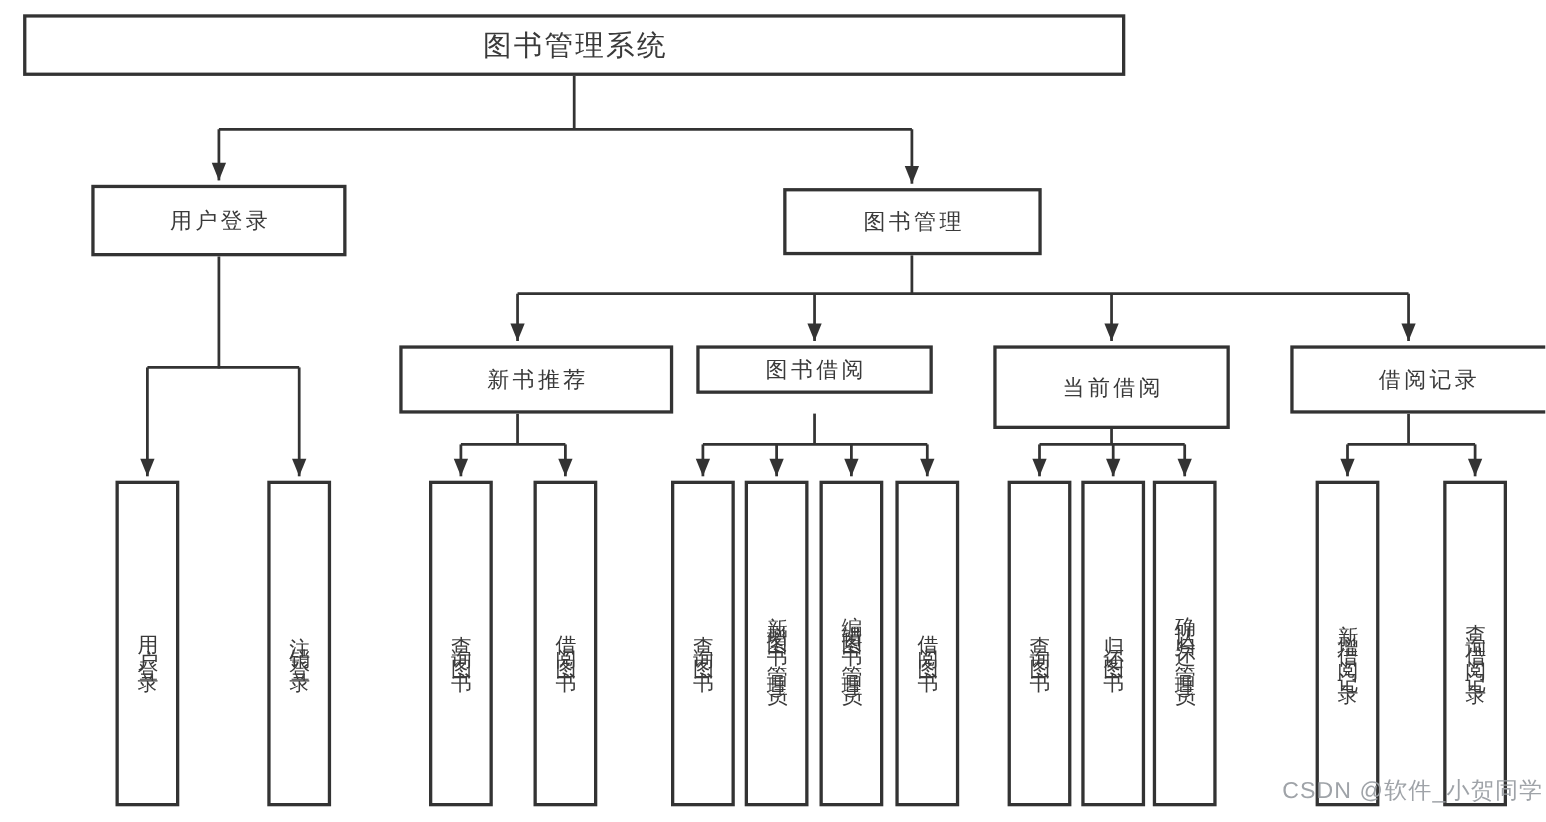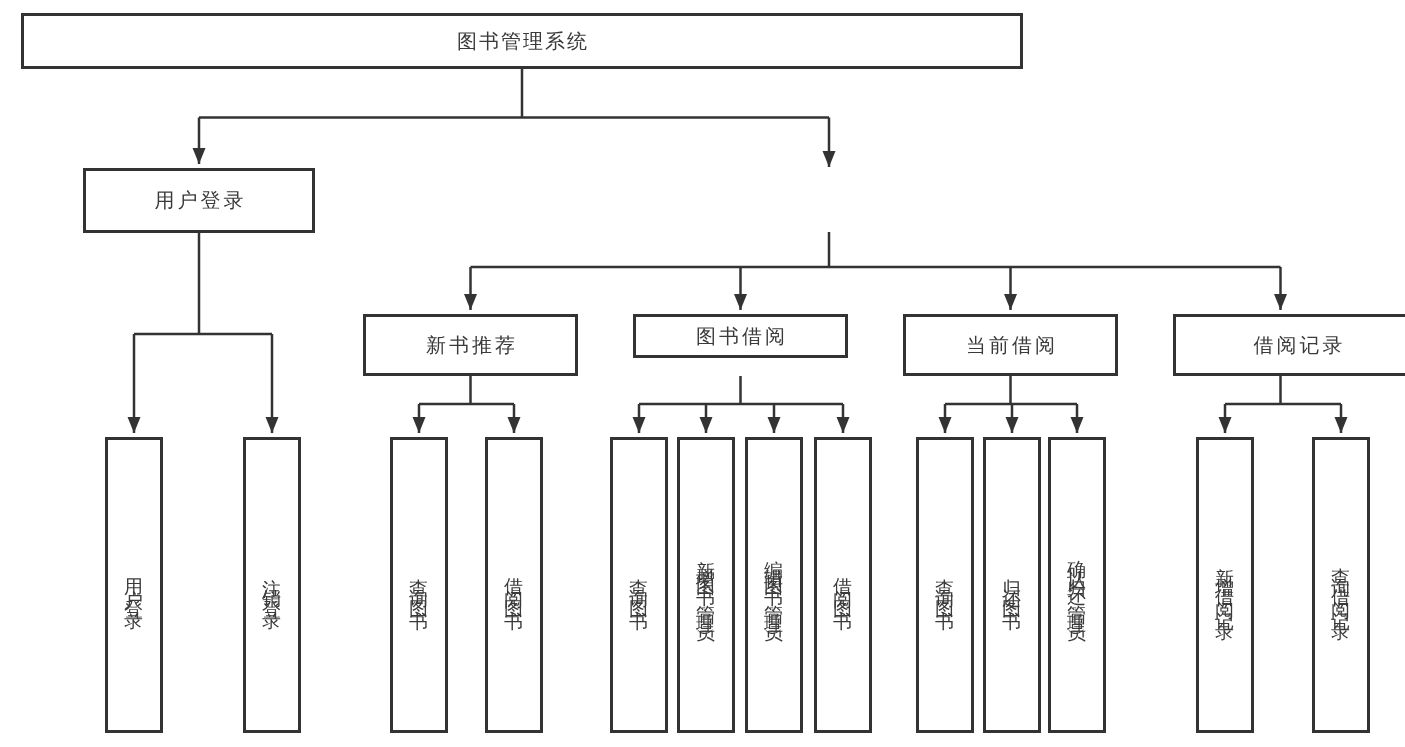--- a/index.html
+++ b/index.html
@@ -14,21 +14,21 @@
   .node{
     position:absolute;
     box-sizing:border-box;
     background:#ffffff;
     border:3px solid #333333;
     display:flex;align-items:center;justify-content:center;
     color:#3a3a3a;
     z-index:2;
   }
   .node.h{font-size:20px;letter-spacing:3px;text-indent:3px;}
-  .node.root{font-size:20px;letter-spacing:2px;text-indent:2px;}
+  .node.root{font-size:26px;letter-spacing:2px;text-indent:2px;}
   .leaf{
     position:absolute;
     box-sizing:border-box;
     background:#ffffff;
     border:3px solid #333333;
     display:flex;align-items:center;justify-content:center;
     color:#3a3a3a;
     z-index:2;
     width:58px;top:437px;height:296px;
   }
@@ -101,24 +101,25 @@
       <path d="M1280.5 376 V 404.5"></path>
       <path d="M1225 404 H 1341"></path>
       <path d="M1225 404 V 433" marker-end="url(#arrow)"></path>
       <path d="M1341 404 V 433" marker-end="url(#arrow)"></path>
     </g>
   </svg>
 
   <div class="node root" style="left:21px;top:13px;width:1002px;height:56px;">图书管理系统</div>
 
   <div class="node h" style="left:83px;top:168px;width:232px;height:65px;">用户登录</div>
+  <div class="node h" style="left:712px;top:171px;width:235px;height:61px;">图书管理</div>
 
-  <div class="node h" style="left:363px;top:314px;width:215px;height:62px;">新书推荐</div>
+  <div class="node h" style="left:363px;top:314px;width:249px;height:62px;">新书推荐</div>
   <div class="node h" style="left:633px;top:314px;width:215px;height:44px;">图书借阅</div>
-  <div class="node h" style="left:903px;top:314px;width:215px;height:62px;">当前借阅</div>
+  <div class="node h" style="left:903px;top:314px;width:215px;height:76px;">当前借阅</div>
   <div class="node h" style="left:1173px;top:314px;width:250px;height:62px;">借阅记录</div>
 
   <div class="leaf" style="left:105px;">
     <span>用户登录</span>
   </div>
   <div class="leaf" style="left:243px;">
     <span>注销登录</span>
   </div>
 
   <div class="leaf" style="left:390px;">
@@ -151,14 +152,15 @@
     <span>确认归还（管理员）</span>
   </div>
 
   <div class="leaf" style="left:1196px;">
     <span>新增借阅记录</span>
   </div>
   <div class="leaf" style="left:1312px;">
     <span>查询借阅记录</span>
   </div>
 
+  <div class="watermark">CSDN @软件_小贺同学</div>
 
 </div>
 
 </body></html>

